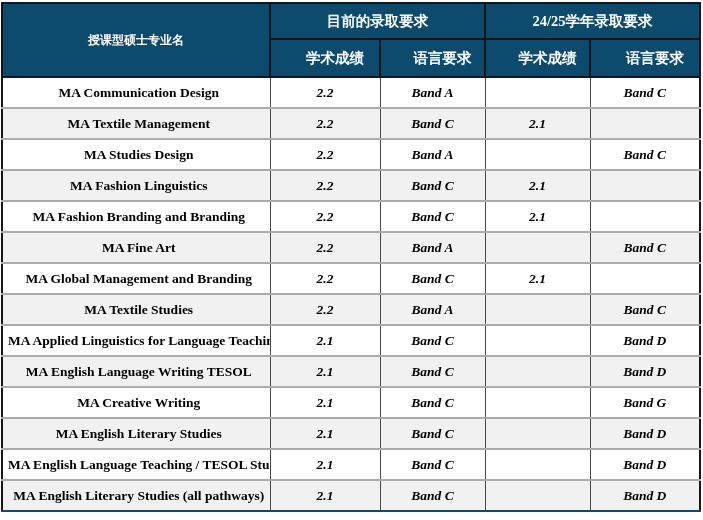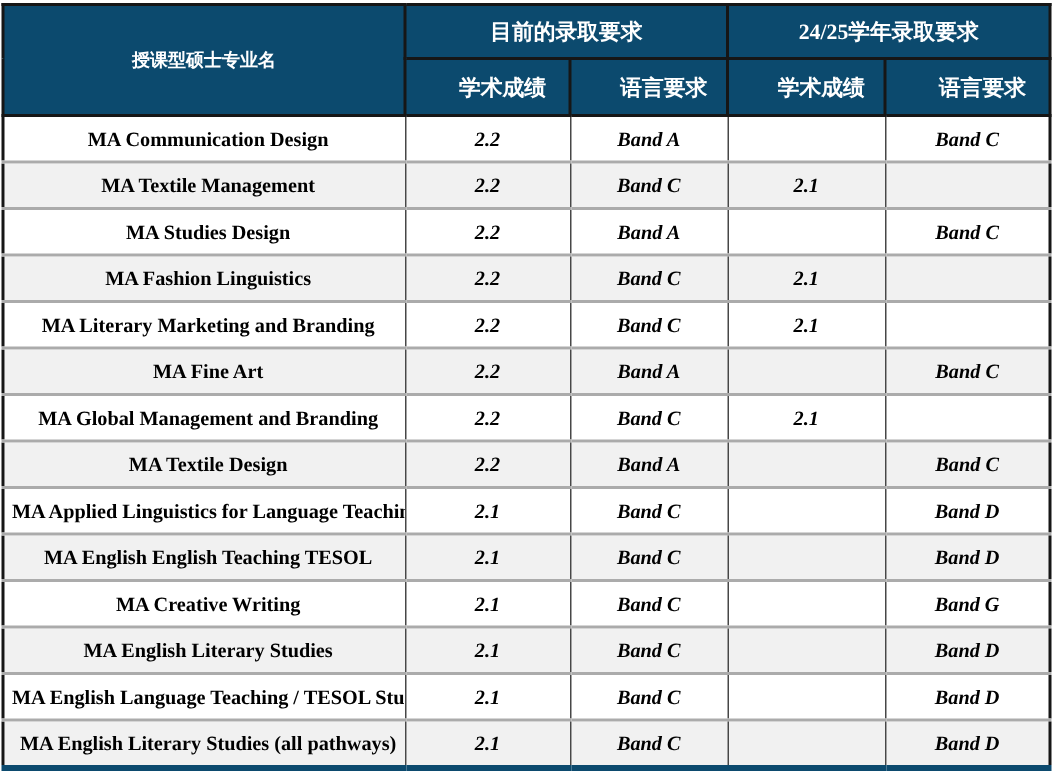--- a/index.html
+++ b/index.html
@@ -53,21 +53,21 @@
     border-left: 1px solid #474747;
     border-right: 1px solid #474747;
     border-top: 2px solid #ababab;
     border-bottom: 2px solid #ababab;
     background: transparent;
     white-space: nowrap;
     overflow: hidden;
   }
   tbody tr:nth-child(even) { background: #f1f1f1; }
   tbody tr:first-child td  { border-top: 2px solid #161616; }
-  tbody tr:last-child td   { border-bottom: 4px solid #0c4a6e; }
+  tbody tr:last-child td   { border-bottom: 2px solid #0c4a6e; }
   td.name-cell {
     text-align: center;
     padding-left: 5px;
   }
   td.value-cell {
     text-align: center;
     font-style: italic;
   }
 </style>
 </head>
@@ -118,56 +118,56 @@
         <td class="value-cell">Band C</td>
       </tr>
       <tr>
         <td class="name-cell">MA Fashion Linguistics</td>
         <td class="value-cell">2.2</td>
         <td class="value-cell">Band C</td>
         <td class="value-cell">2.1</td>
         <td class="value-cell"></td>
       </tr>
       <tr>
-        <td class="name-cell">MA Literary Marketing and Branding</td>
+        <td class="name-cell">MA Fashion Branding and Branding</td>
         <td class="value-cell">2.2</td>
         <td class="value-cell">Band C</td>
         <td class="value-cell">2.1</td>
         <td class="value-cell"></td>
       </tr>
       <tr>
         <td class="name-cell">MA Fine Art</td>
         <td class="value-cell">2.2</td>
         <td class="value-cell">Band A</td>
         <td class="value-cell"></td>
         <td class="value-cell">Band C</td>
       </tr>
       <tr>
         <td class="name-cell">MA Global Management and Branding</td>
         <td class="value-cell">2.2</td>
         <td class="value-cell">Band C</td>
         <td class="value-cell">2.1</td>
         <td class="value-cell"></td>
       </tr>
       <tr>
-        <td class="name-cell">MA Textile Design</td>
+        <td class="name-cell">MA Textile Studies</td>
         <td class="value-cell">2.2</td>
         <td class="value-cell">Band A</td>
         <td class="value-cell"></td>
         <td class="value-cell">Band C</td>
       </tr>
       <tr>
         <td class="name-cell">MA Applied Linguistics for Language Teaching</td>
         <td class="value-cell">2.1</td>
         <td class="value-cell">Band C</td>
         <td class="value-cell"></td>
         <td class="value-cell">Band D</td>
       </tr>
       <tr>
-        <td class="name-cell">MA English English Teaching TESOL</td>
+        <td class="name-cell">MA English Language Writing TESOL</td>
         <td class="value-cell">2.1</td>
         <td class="value-cell">Band C</td>
         <td class="value-cell"></td>
         <td class="value-cell">Band D</td>
       </tr>
       <tr>
         <td class="name-cell">MA Creative Writing</td>
         <td class="value-cell">2.1</td>
         <td class="value-cell">Band C</td>
         <td class="value-cell"></td>

